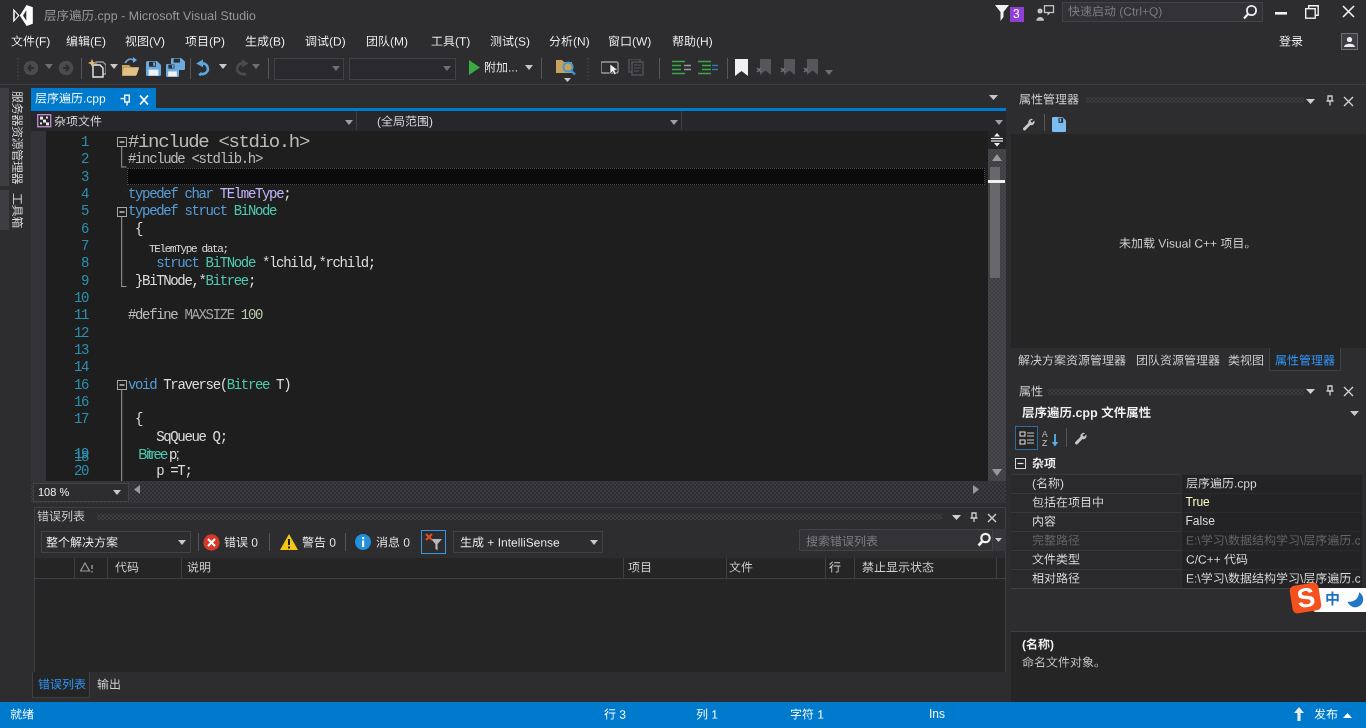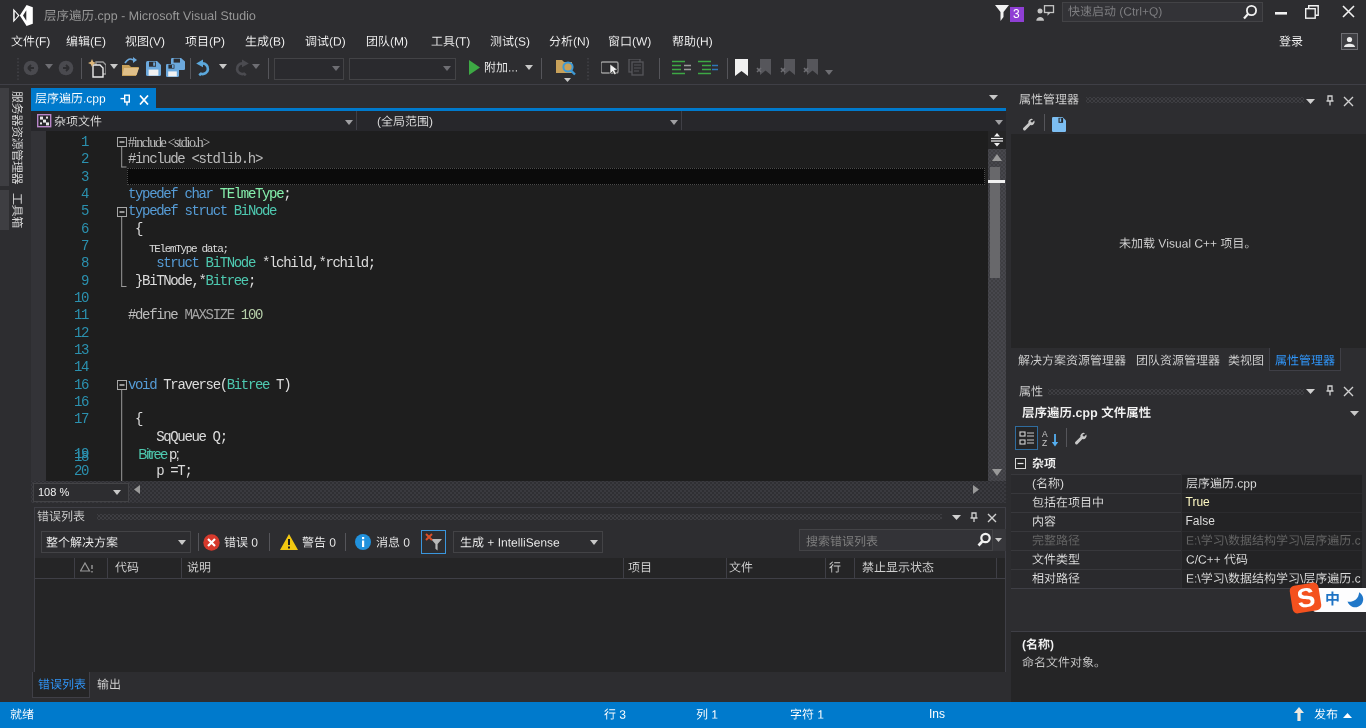--- a/index.html
+++ b/index.html
@@ -586,23 +586,23 @@
 <div class="abs" style="left:50px;top:307.2px;width:38px;text-align:right;font-family:'Liberation Mono',monospace;font-size:14px;letter-spacing:-1.35px;line-height:17.34px;color:#2B91AF;">11</div>
 <div class="abs" style="left:50px;top:324.5px;width:38px;text-align:right;font-family:'Liberation Mono',monospace;font-size:14px;letter-spacing:-1.35px;line-height:17.34px;color:#2B91AF;">12</div>
 <div class="abs" style="left:50px;top:341.9px;width:38px;text-align:right;font-family:'Liberation Mono',monospace;font-size:14px;letter-spacing:-1.35px;line-height:17.34px;color:#2B91AF;">13</div>
 <div class="abs" style="left:50px;top:359.2px;width:38px;text-align:right;font-family:'Liberation Mono',monospace;font-size:14px;letter-spacing:-1.35px;line-height:17.34px;color:#2B91AF;">14</div>
 <div class="abs" style="left:50px;top:376.6px;width:38px;text-align:right;font-family:'Liberation Mono',monospace;font-size:14px;letter-spacing:-1.35px;line-height:17.34px;color:#2B91AF;">16</div>
 <div class="abs" style="left:50px;top:393.9px;width:38px;text-align:right;font-family:'Liberation Mono',monospace;font-size:14px;letter-spacing:-1.35px;line-height:17.34px;color:#2B91AF;">16</div>
 <div class="abs" style="left:50px;top:411.2px;width:38px;text-align:right;font-family:'Liberation Mono',monospace;font-size:14px;letter-spacing:-1.35px;line-height:17.34px;color:#2B91AF;">17</div>
 <div class="abs" style="left:50px;top:449px;width:38px;text-align:right;font-family:'Liberation Mono',monospace;font-size:14px;letter-spacing:-1.35px;line-height:17.34px;color:#2B91AF;">18</div>
 <div class="abs" style="left:50px;top:445.9px;width:38px;text-align:right;font-family:'Liberation Mono',monospace;font-size:14px;letter-spacing:-1.35px;line-height:17.34px;color:#2B91AF;">19</div>
 <div class="abs" style="left:50px;top:463.3px;width:38px;text-align:right;font-family:'Liberation Mono',monospace;font-size:14px;letter-spacing:-1.35px;line-height:17.34px;color:#2B91AF;">20</div>
-<div class="abs" style="left:128px;top:133.8px;font-family:Liberation Serif, serif;font-size:14px;letter-spacing:-1.35px;line-height:17.34px;white-space:pre;"><span style="color:#BBBBBB">#include &lt;stdio.h&gt;</span></div>
+<div class="abs" style="left:128px;top:133.8px;font-family:Liberation Mono, monospace;font-size:19px;letter-spacing:-1.35px;line-height:17.34px;white-space:pre;"><span style="color:#BBBBBB">#include &lt;stdio.h&gt;</span></div>
 <div class="abs" style="left:128px;top:151.1px;font-family:'Liberation Mono',monospace;font-size:14px;letter-spacing:-1.35px;line-height:17.34px;white-space:pre;"><span style="color:#BBBBBB">#include &lt;stdlib.h&gt;</span></div>
-<div class="abs" style="left:128px;top:185.8px;font-family:'Liberation Mono',monospace;font-size:14px;letter-spacing:-1.35px;line-height:17.34px;white-space:pre;"><span style="color:#569CD6">typedef</span> <span style="color:#569CD6">char</span> <span style="color:#86efac">TElmeType</span><span style="color:#DCDCDC">;</span></div>
+<div class="abs" style="left:128px;top:185.8px;font-family:'Liberation Mono',monospace;font-size:14px;letter-spacing:-1.35px;line-height:17.34px;white-space:pre;"><span style="color:#569CD6">typedef</span> <span style="color:#569CD6">char</span> <span style="color:#c4b5fd">TElmeType</span><span style="color:#DCDCDC">;</span></div>
 <div class="abs" style="left:128px;top:203.2px;font-family:'Liberation Mono',monospace;font-size:14px;letter-spacing:-1.35px;line-height:17.34px;white-space:pre;"><span style="color:#569CD6">typedef</span> <span style="color:#569CD6">struct</span> <span style="color:#4EC9B0">BiNode</span></div>
 <div class="abs" style="left:128px;top:220.5px;font-family:'Liberation Mono',monospace;font-size:14px;letter-spacing:-1.35px;line-height:17.34px;white-space:pre;"><span style="color:#DCDCDC"> {</span></div>
 <div class="abs" style="left:128px;top:241px;font-family:'Liberation Mono',monospace;font-size:11px;letter-spacing:-1.35px;line-height:17.34px;white-space:pre;"><span style="color:#DCDCDC">    TElemType data;</span></div>
 <div class="abs" style="left:128px;top:255.2px;font-family:'Liberation Mono',monospace;font-size:14px;letter-spacing:-1.35px;line-height:17.34px;white-space:pre;text-align:right;"><span style="color:#DCDCDC">    </span><span style="color:#569CD6">struct</span> <span style="color:#4EC9B0">BiTNode</span><span style="color:#DCDCDC"> *lchild,*rchild;</span></div>
 <div class="abs" style="left:128px;top:272.5px;font-family:'Liberation Mono',monospace;font-size:14px;letter-spacing:-1.35px;line-height:17.34px;white-space:pre;"><span style="color:#DCDCDC"> }BiTNode,*</span><span style="color:#4EC9B0">Bitree</span><span style="color:#DCDCDC">;</span></div>
 <div class="abs" style="left:128px;top:307.2px;font-family:'Liberation Mono',monospace;font-size:14px;letter-spacing:-1.35px;line-height:17.34px;white-space:pre;"><span style="color:#BBBBBB">#define </span><span style="color:#a3a3a3">MAXSIZE</span> <span style="color:#B5CEA8">100</span></div>
 <div class="abs" style="left:128px;top:376.6px;font-family:'Liberation Mono',monospace;font-size:14px;letter-spacing:-1.35px;line-height:17.34px;white-space:pre;"><span style="color:#569CD6">void</span> <span style="color:#DCDCDC">Traverse(</span><span style="color:#4EC9B0">Bitree</span><span style="color:#DCDCDC"> T)</span></div>
 <div class="abs" style="left:128px;top:411.2px;font-family:'Liberation Mono',monospace;font-size:14px;letter-spacing:-1.35px;line-height:17.34px;white-space:pre;"><span style="color:#DCDCDC"> {</span></div>
 <div class="abs" style="left:128px;top:428.6px;font-family:'Liberation Mono',monospace;font-size:14px;letter-spacing:-1.35px;line-height:17.34px;white-space:pre;"><span style="color:#DCDCDC">    SqQueue Q;</span></div>
 <div class="abs" style="left:128px;top:445.9px;font-family:Liberation Sans, sans-serif;font-size:14px;letter-spacing:-1.35px;line-height:17.34px;white-space:pre;"><span style="color:#DCDCDC">    </span><span style="color:#4EC9B0">Bitree</span><span style="color:#DCDCDC"> p;</span></div>

